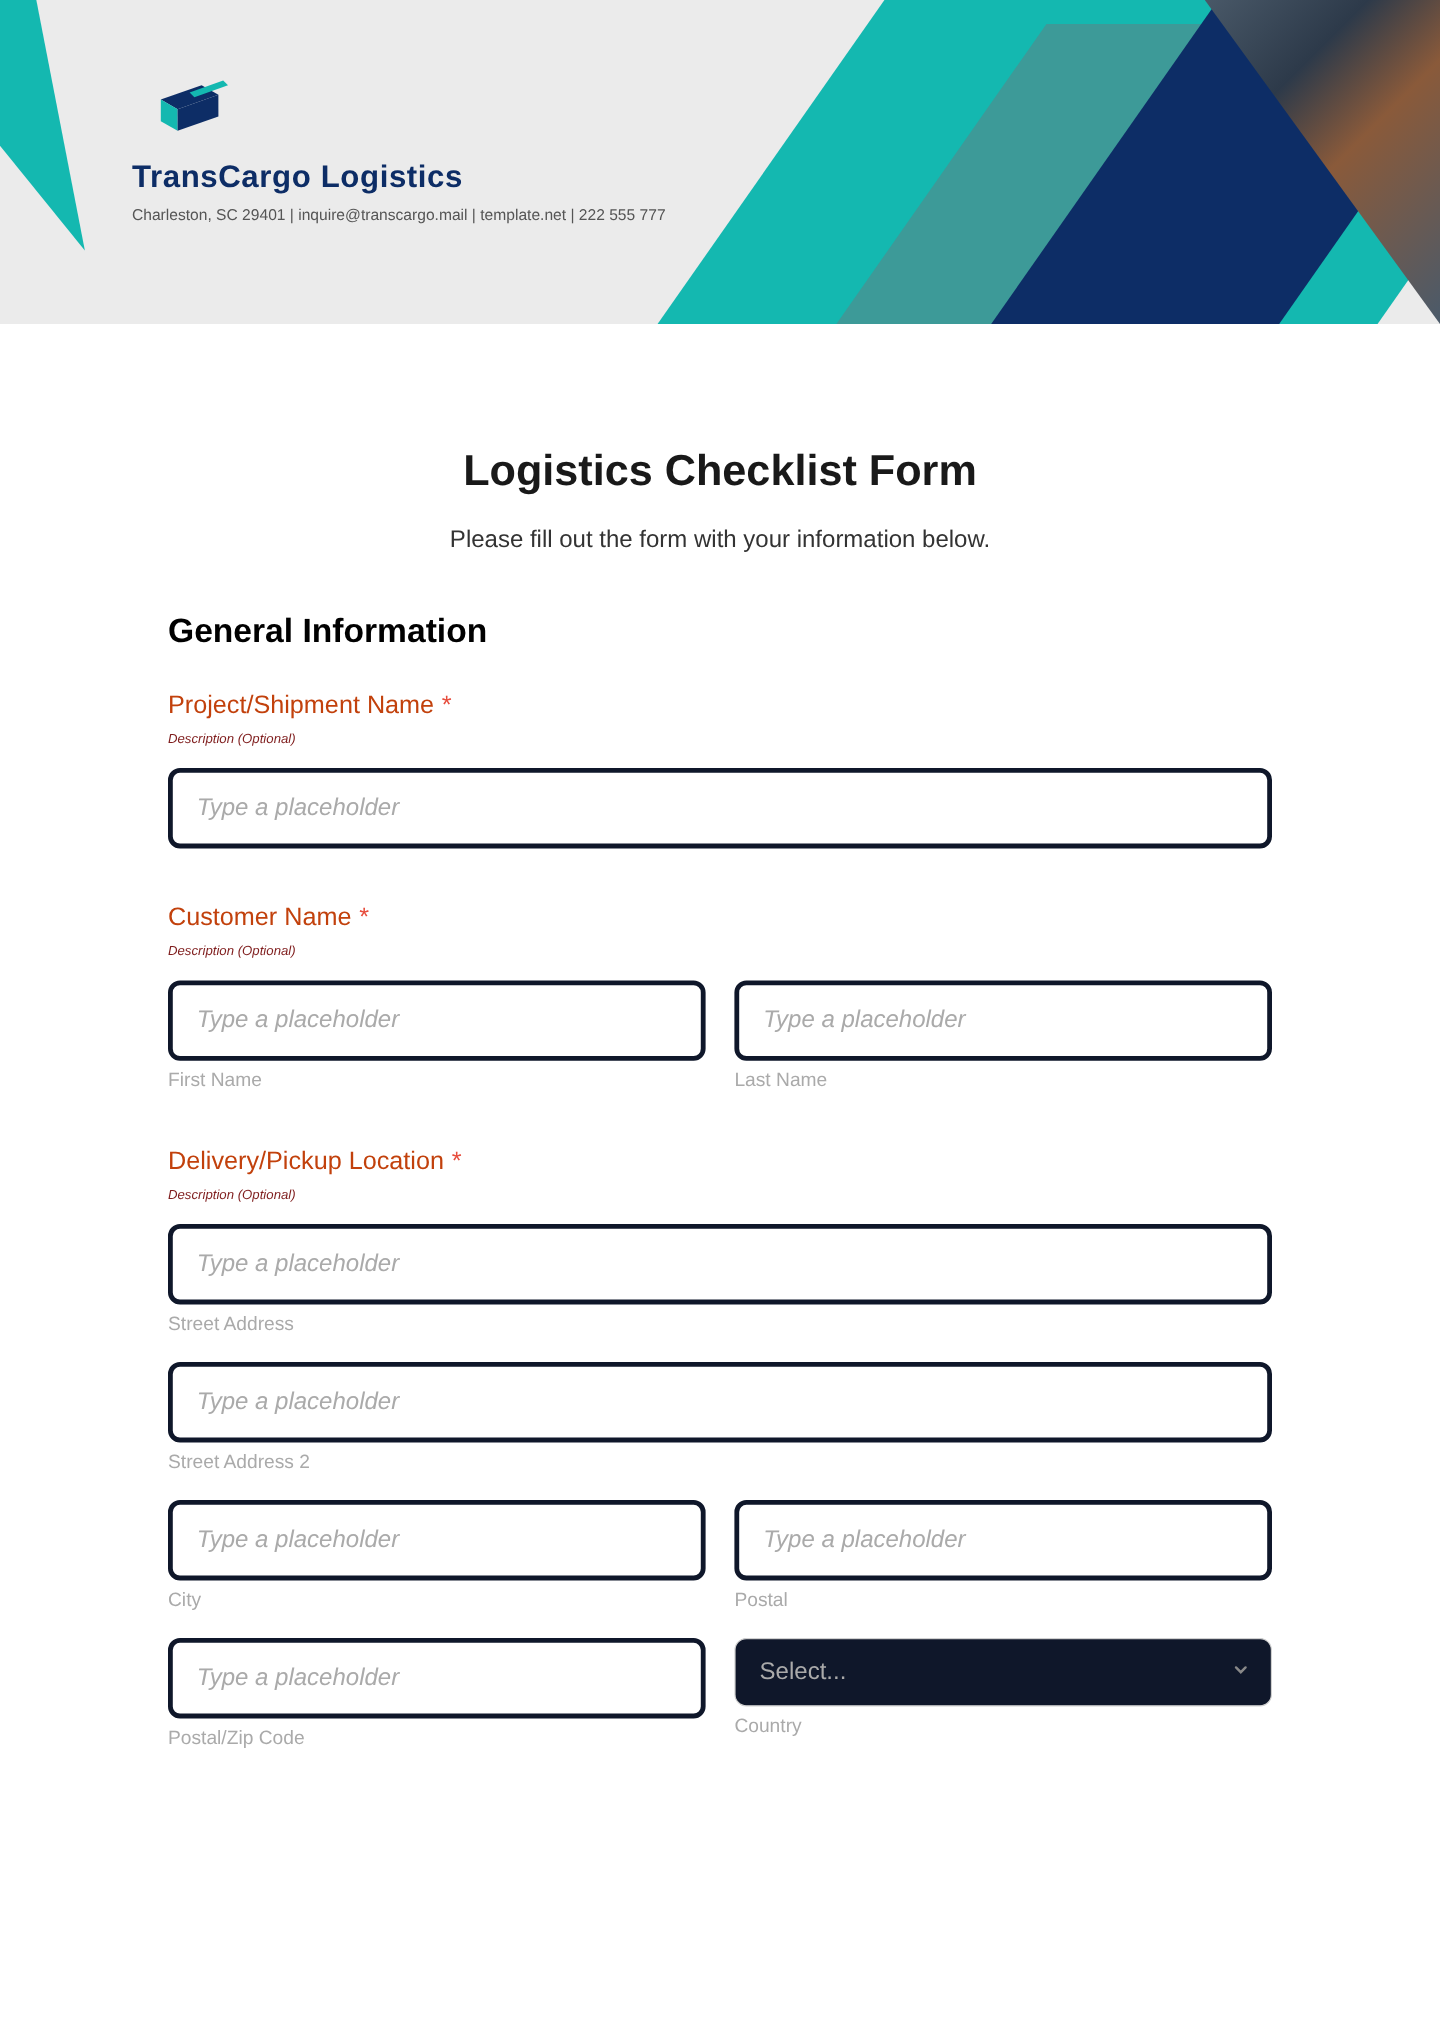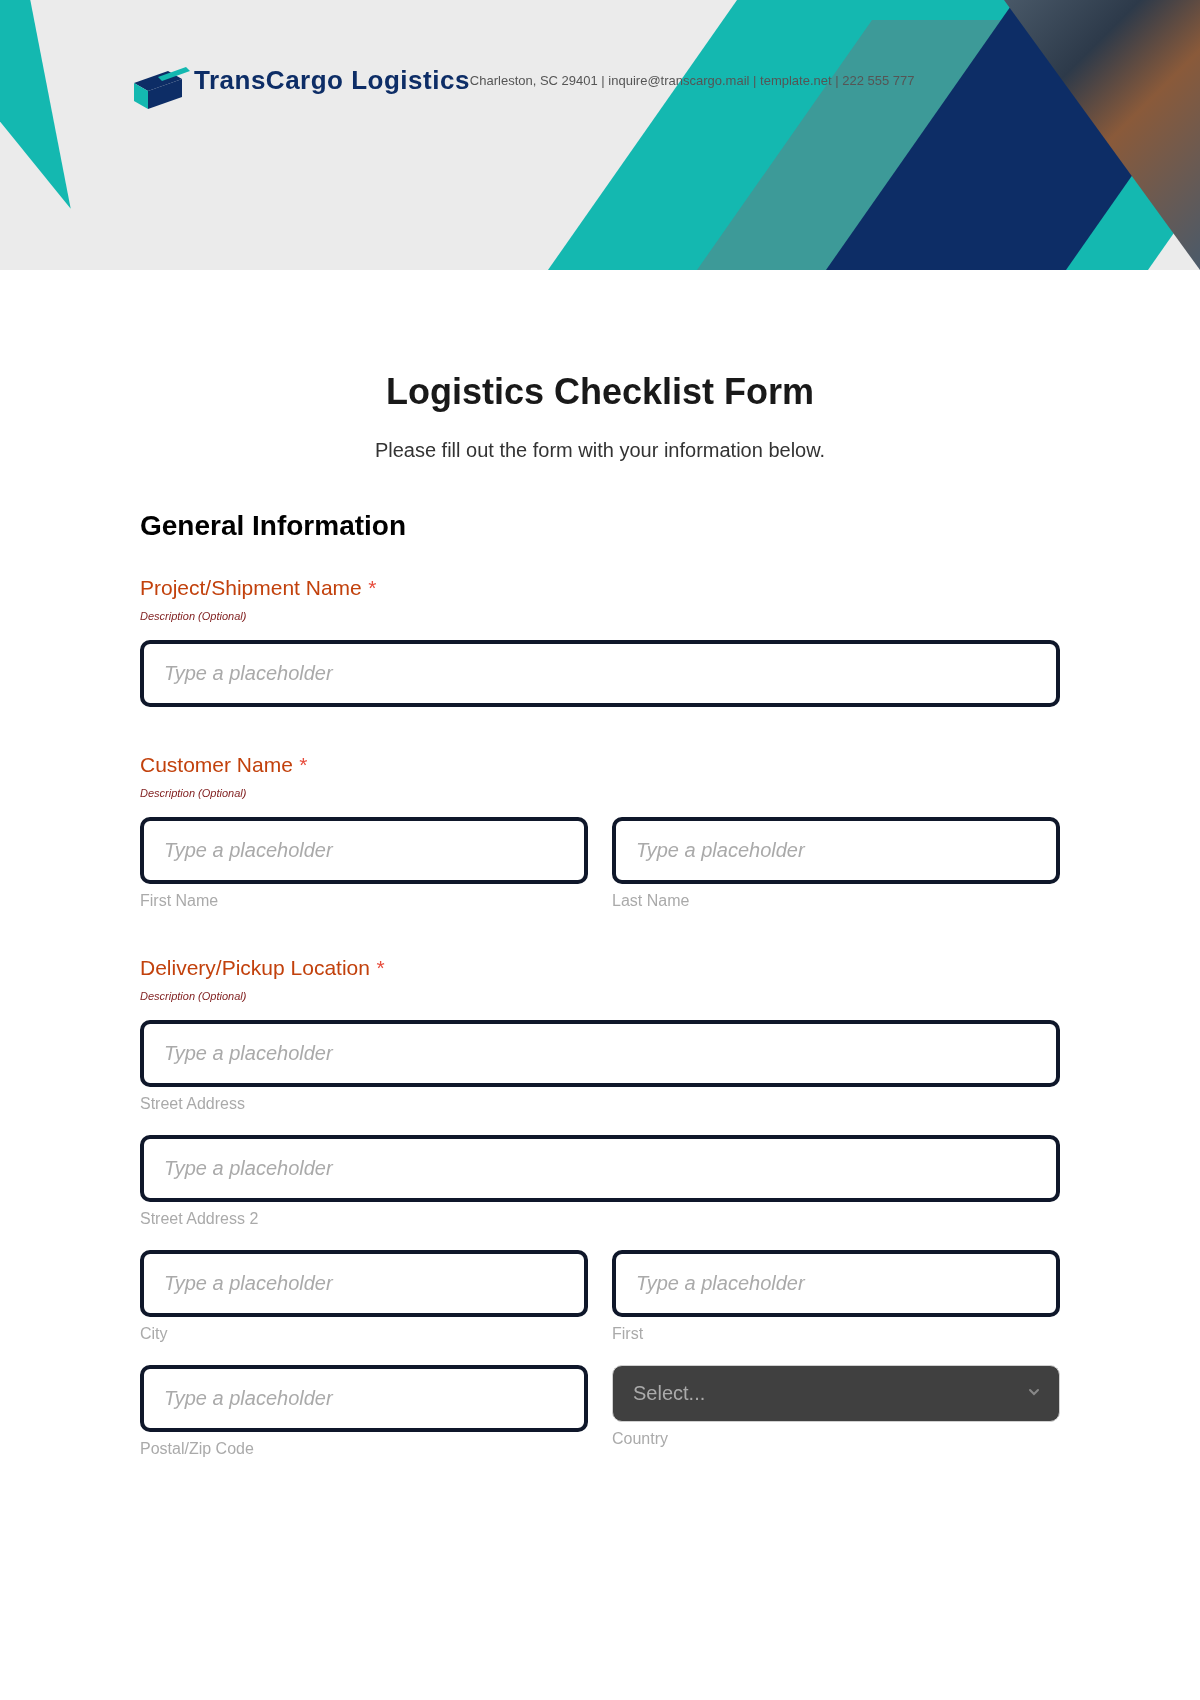--- a/index.html
+++ b/index.html
@@ -18,21 +18,21 @@
     }
     .header-content {
       position: relative;
       z-index: 5;
       padding: 65px 0 0 110px;
     }
     .logo-row {
       display: flex;
       align-items: center;
       gap: 0;
-      flex-direction: row;
+      flex-direction: column;
       align-items: flex-start;
     }
     .logo-icon {
       margin-bottom: 10px;
       margin-left: 18px;
     }
     .company-name {
       font-size: 26px;
       font-weight: 800;
       color: #0d2d66;
@@ -153,21 +153,21 @@
       font-family: inherit;
     }
     .text-input::placeholder { color: #aaa; font-style: italic; }
     .select-input {
       width: 100%;
       border: 1px solid #d0d0d0;
       border-radius: 10px;
       padding: 16px 20px;
       font-size: 20px;
       color: #aaa;
-      background: #404040;
+      background: #0f172a;
       font-family: inherit;
       appearance: none;
       position: relative;
     }
     .select-wrap { position: relative; }
     .select-chevron {
       position: absolute;
       right: 18px;
       top: 50%;
       transform: translateY(-50%);
@@ -256,21 +256,21 @@
       <div class="sub-label">Street Address 2</div>
     </div>
 
     <div class="row-2 sub-field">
       <div class="col">
         <input type="text" class="text-input" style="font-style: normal; color: rgb(51, 51, 51);" placeholder="Type a placeholder">
         <div class="sub-label">City</div>
       </div>
       <div class="col">
         <input type="text" class="text-input" style="font-style: normal; color: rgb(51, 51, 51);" placeholder="Type a placeholder">
-        <div class="sub-label">First</div>
+        <div class="sub-label">Postal</div>
       </div>
     </div>
 
     <div class="row-2 sub-field">
       <div class="col">
         <input type="text" class="text-input" style="font-style: normal; color: rgb(51, 51, 51);" placeholder="Type a placeholder">
         <div class="sub-label">Postal/Zip Code</div>
       </div>
       <div class="col">
         <div class="select-wrap">

